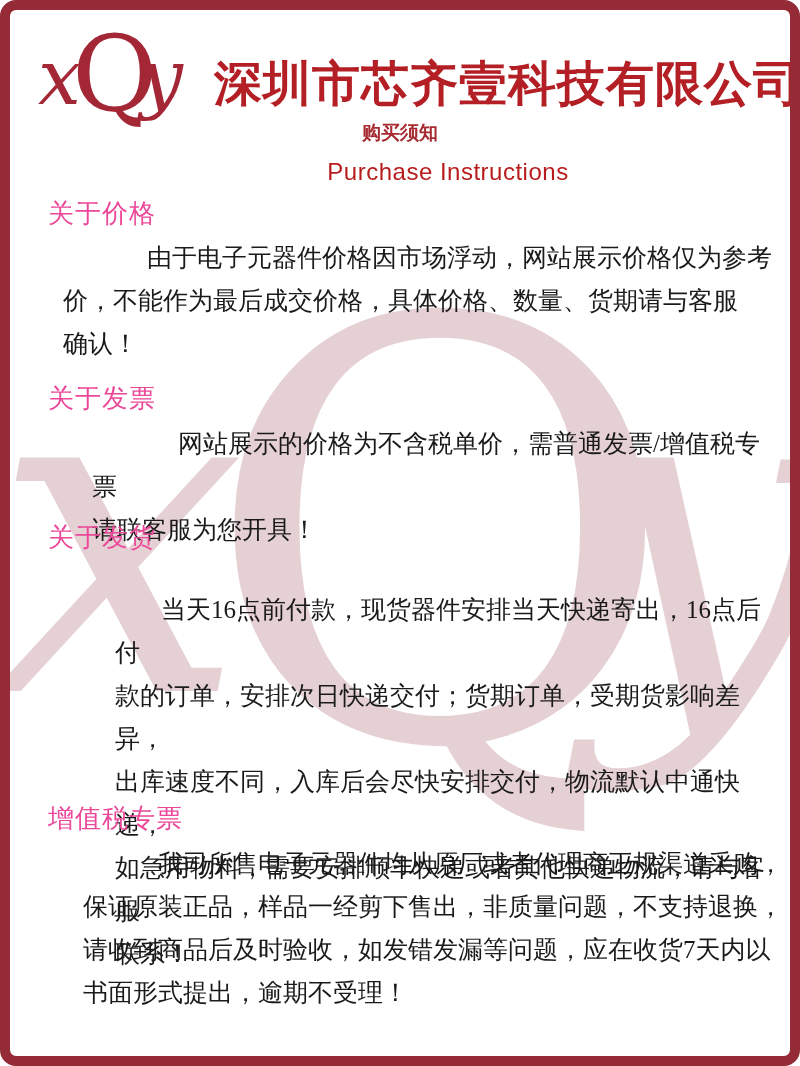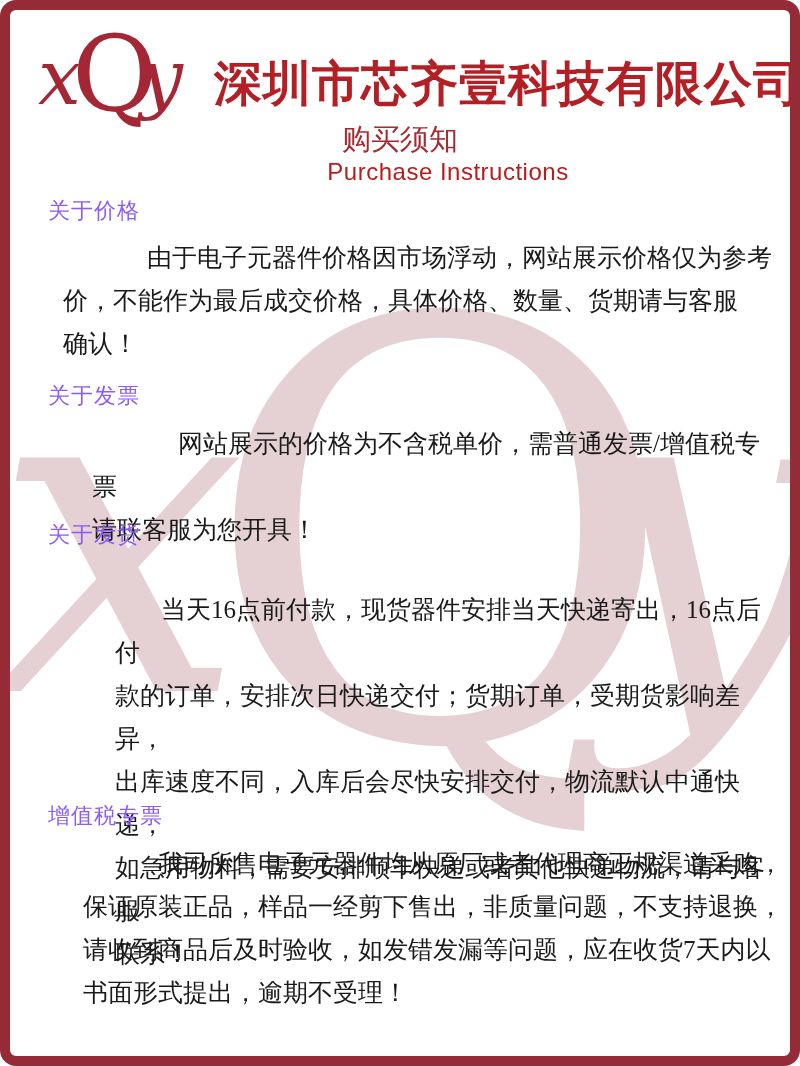--- a/index.html
+++ b/index.html
@@ -25,30 +25,30 @@
   .logo-x{left:4px;top:30px;font-size:76px;font-style:italic;}
   .logo-q{left:38px;top:12px;font-size:104px;}
   .logo-y{left:106px;top:30px;font-size:76px;font-style:italic;}
   .company{
     position:absolute;left:204px;top:42px;z-index:2;
     font-size:48px;font-weight:600;letter-spacing:1px;color:#B31F24;
     white-space:nowrap;
   }
   .title-cn{
     position:absolute;left:0;top:110px;width:100%;z-index:2;
-    text-align:center;font-size:29px;font-weight:normal;color:#A62B31;
+    text-align:center;font-size:19px;font-weight:bold;color:#A62B31;
   }
   .title-en{
     position:absolute;left:0;top:148px;width:100%;z-index:2;
     text-align:center;font-size:24px;font-weight:300;color:#b91c1c;letter-spacing:0.5px;padding-left:48px;
   }
   
   .sec-h{
     position:absolute;z-index:2;left:38px;
-    font-size:22px;font-weight:500;color:#8b5cf6;letter-spacing:1px;
+    font-size:26px;font-weight:500;color:#ec4899;letter-spacing:1px;
   }
   .sec-p{
     position:absolute;z-index:2;
     font-family:"Liberation Serif","DejaVu Serif",serif;
     font-size:25px;line-height:43px;color:#1a1a1a;
     white-space:pre-line;
     margin-left:20px;
   }
   .h1{top:186px;} .p1{left:33px;top:226px;width:715px;text-indent:84px;}
   .h2{top:371px;} .p2{left:62px;top:412px;width:690px;text-indent:86px;}

